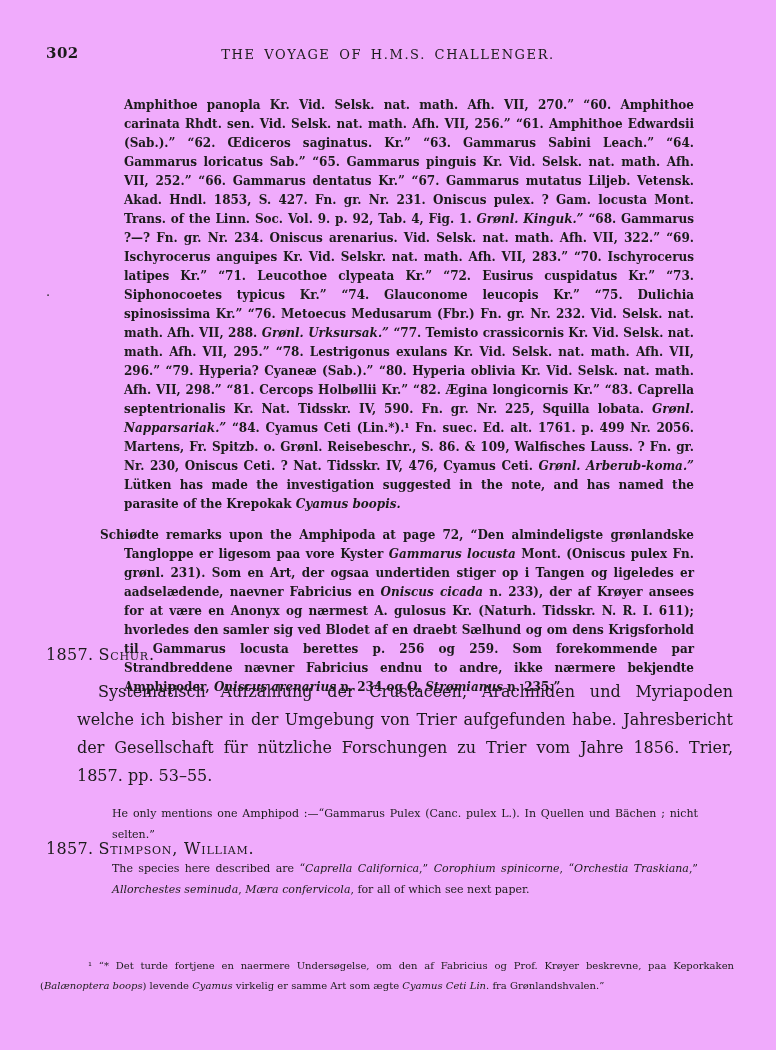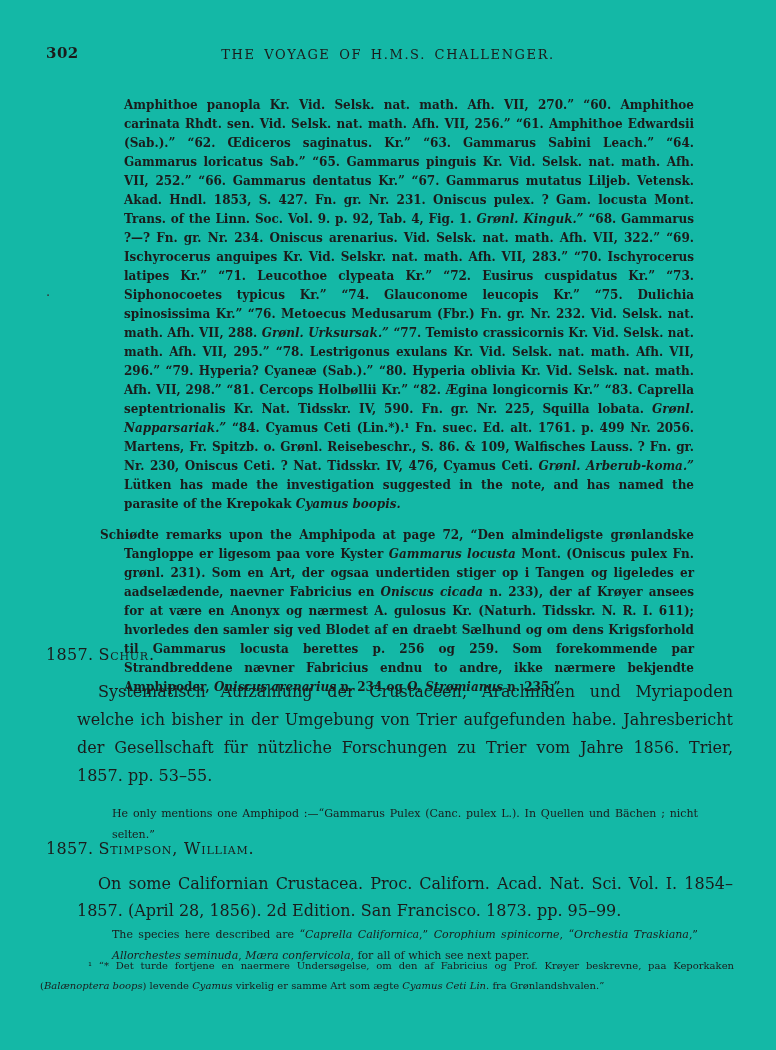--- a/index.html
+++ b/index.html
@@ -1,20 +1,20 @@
 <!DOCTYPE html>
 <html><head>
 <meta charset="utf-8">
 <style>
   html,body{margin:0;padding:0;background:#e8e8e8;}
   .page{
     position:relative;
     width:776px;height:1050px;
     margin:0 auto;
-    background:#14b8a6;
+    background:#f0abfc;
     color:#1b1b1b;
     font-family:"DejaVu Serif", serif;
     overflow:hidden;
   }
   .it{font-style:italic;}
   .running-head{position:absolute;top:44px;left:0;right:0;height:20px;text-align:center;}
   .page-num{position:absolute;left:46px;top:0;font-weight:bold;font-size:15px;letter-spacing:0.5px;}
   .run-title{font-size:13px;font-weight:normal;letter-spacing:1.6px;word-spacing:3px;}
   .biblio{position:absolute;top:84px;left:112px;width:594px;}
   .biblio p{margin:12px;font-size:12px;line-height:19px;text-align:justify;font-weight:bold;}
@@ -50,19 +50,18 @@
   <span class="speck">·</span>
 
   <section class="entry entry-schur">
     <p class="entry-head"><span class="entry-year">1857.</span> <span class="entry-author">Schur.</span></p>
     <p class="entry-body">Systematisch Aufzählung der Crustaceen, Arachniden und Myriapoden welche ich bisher in der Umgebung von Trier aufgefunden habe.  Jahresbericht der Gesellschaft für nützliche Forschungen zu Trier vom Jahre 1856.  Trier, 1857.  pp. 53–55.</p>
     <p class="entry-note"><span>He only mentions one Amphipod :—“Gammarus Pulex (Canc. pulex L.).  In Quellen und Bächen ; nicht selten.”</span></p>
   </section>
 
   <section class="entry entry-stimpson">
     <p class="entry-head"><span class="entry-year">1857.</span> <span class="entry-author">Stimpson, William.</span></p>
-    <p class="entry-body">On some Californian Crustacea.  Proc. Californ. Acad. Nat. Sci.  Vol. I.  1854– 1857.  (April 28, 1856).  2d Edition.  San Francisco.  1873.  pp. 95–99.</p>
     <p class="entry-note"><span>The species here described are “</span><span class="it">Caprella Californica</span><span>,” </span><span class="it">Corophium spinicorne</span><span>, “</span><span class="it">Orchestia Traskiana</span><span>,” </span><span class="it">Allorchestes seminuda</span><span>, </span><span class="it">Mæra confervicola</span><span>, for all of which see next paper.</span></p>
   </section>
 
   <p class="footnote"><span>¹ “* Det turde fortjene en naermere Undersøgelse, om den af Fabricius og Prof. Krøyer beskrevne, paa Keporkaken (</span><span class="it">Balænoptera boops</span><span>) levende </span><span class="it">Cyamus</span><span> virkelig er samme Art som ægte </span><span class="it">Cyamus Ceti Lin</span><span>. fra Grønlandshvalen.”</span></p>
 
 </div>
 
 </body></html>

